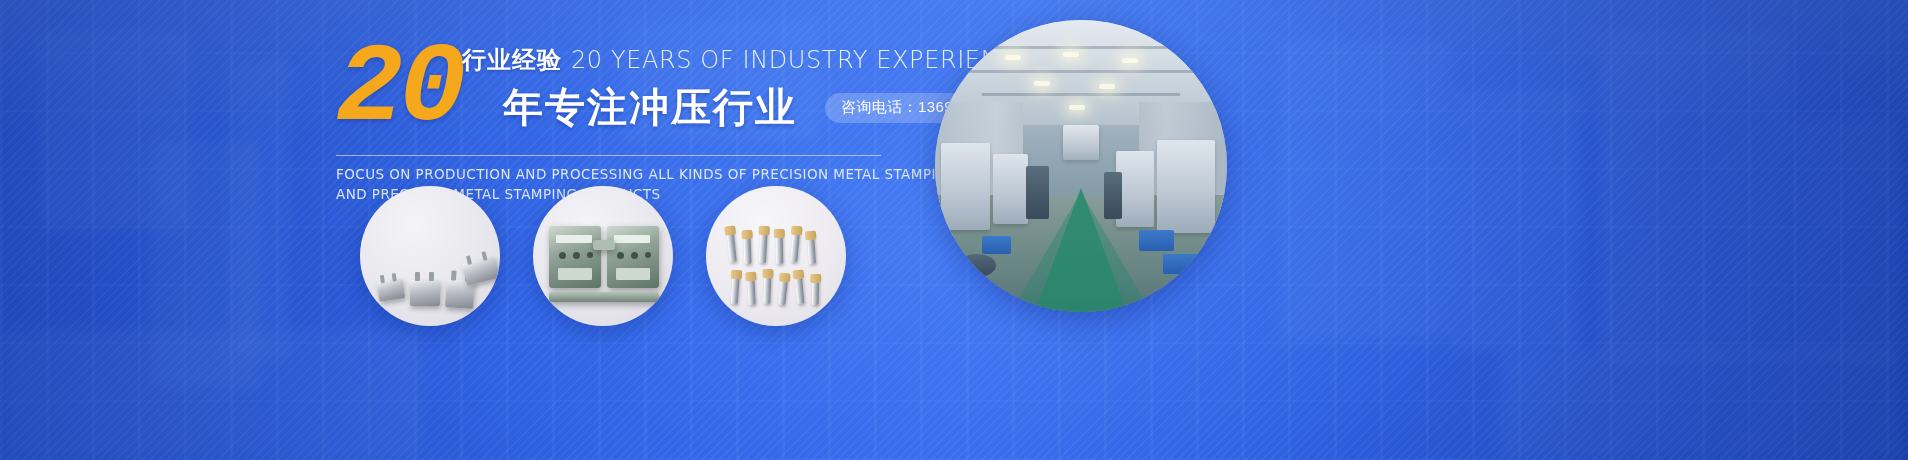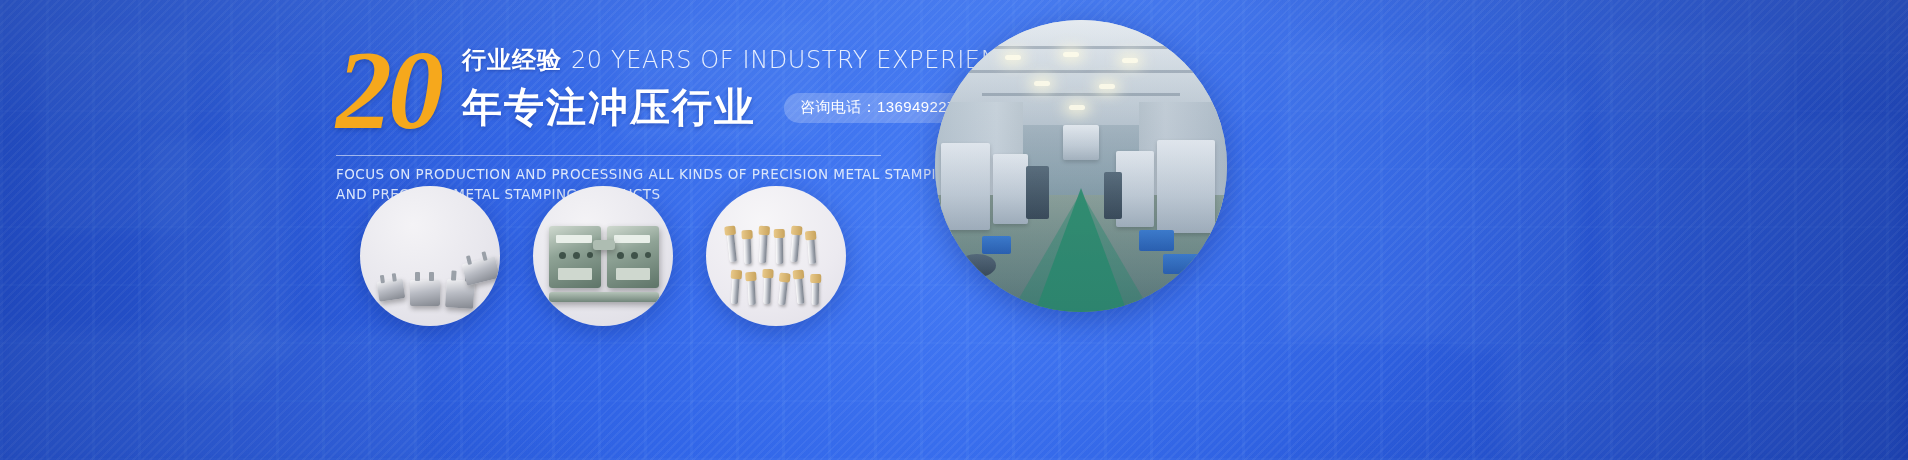--- a/index.html
+++ b/index.html
@@ -38,38 +38,38 @@
     position:absolute; inset:0; pointer-events:none;
     background:radial-gradient(ellipse 1250px 680px at 50% 50%, rgba(0,0,0,0) 40%, rgba(8,30,110,.34) 100%);
   }
 
   
   .textblock { position:absolute; left:336px; top:36px; width:560px; }
 
   .line1 { position:relative; height:108px; }
   .num20 {
     position:absolute; left:0; top:-2px;
-    font-family:Liberation Serif, serif;
+    font-family:Liberation Mono, monospace;
     font-size:112px; font-weight:700; font-style:italic;
     color:#f6a81c; line-height:1; letter-spacing:-4px;
     text-shadow:0 2px 5px rgba(10,40,130,.35);
   }
   .stack { position:absolute; left:126px; top:8px; }
 
   .row-small { display:flex; align-items:baseline; gap:9px; white-space:nowrap; }
   .cn-small {
     font-size:24px; font-weight:700; color:#ffffff; letter-spacing:1px;
     text-shadow:0 1px 3px rgba(10,40,130,.45);
   }
   .en-small {
     font-size:24px; font-weight:300; color:#e8effd; letter-spacing:.6px;
     font-family:"DejaVu Sans",sans-serif;
   }
 
-  .row-big { display:flex; align-items:center; gap:28px; margin-top:4px; white-space:nowrap; }
+  .row-big { display:flex; align-items:center; gap:28px; margin-top:4px; white-space:nowrap;margin-left:41px; }
   .cn-big {
     font-size:40px; font-weight:700; color:#ffffff; letter-spacing:2px;
     text-shadow:0 2px 4px rgba(10,40,130,.40);
   }
   .phone-pill {
     display:inline-flex; align-items:center; justify-content:center;
     height:30px; padding:0 16px; border-radius:15px;
     background:rgba(255,255,255,.22);
     font-size:15px; color:#ffffff; letter-spacing:.4px; white-space:nowrap;
   }

